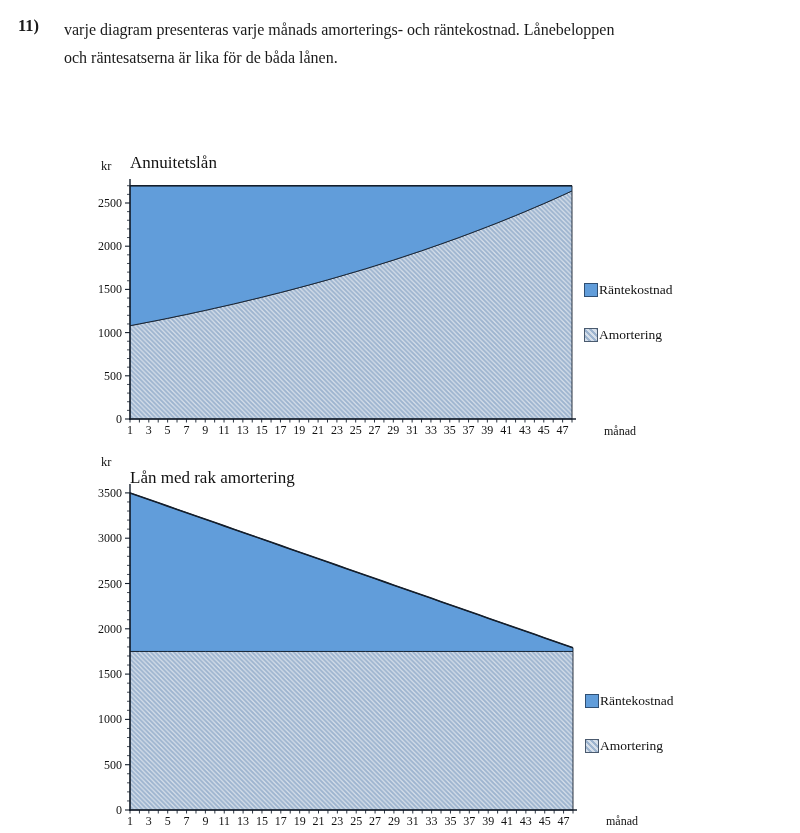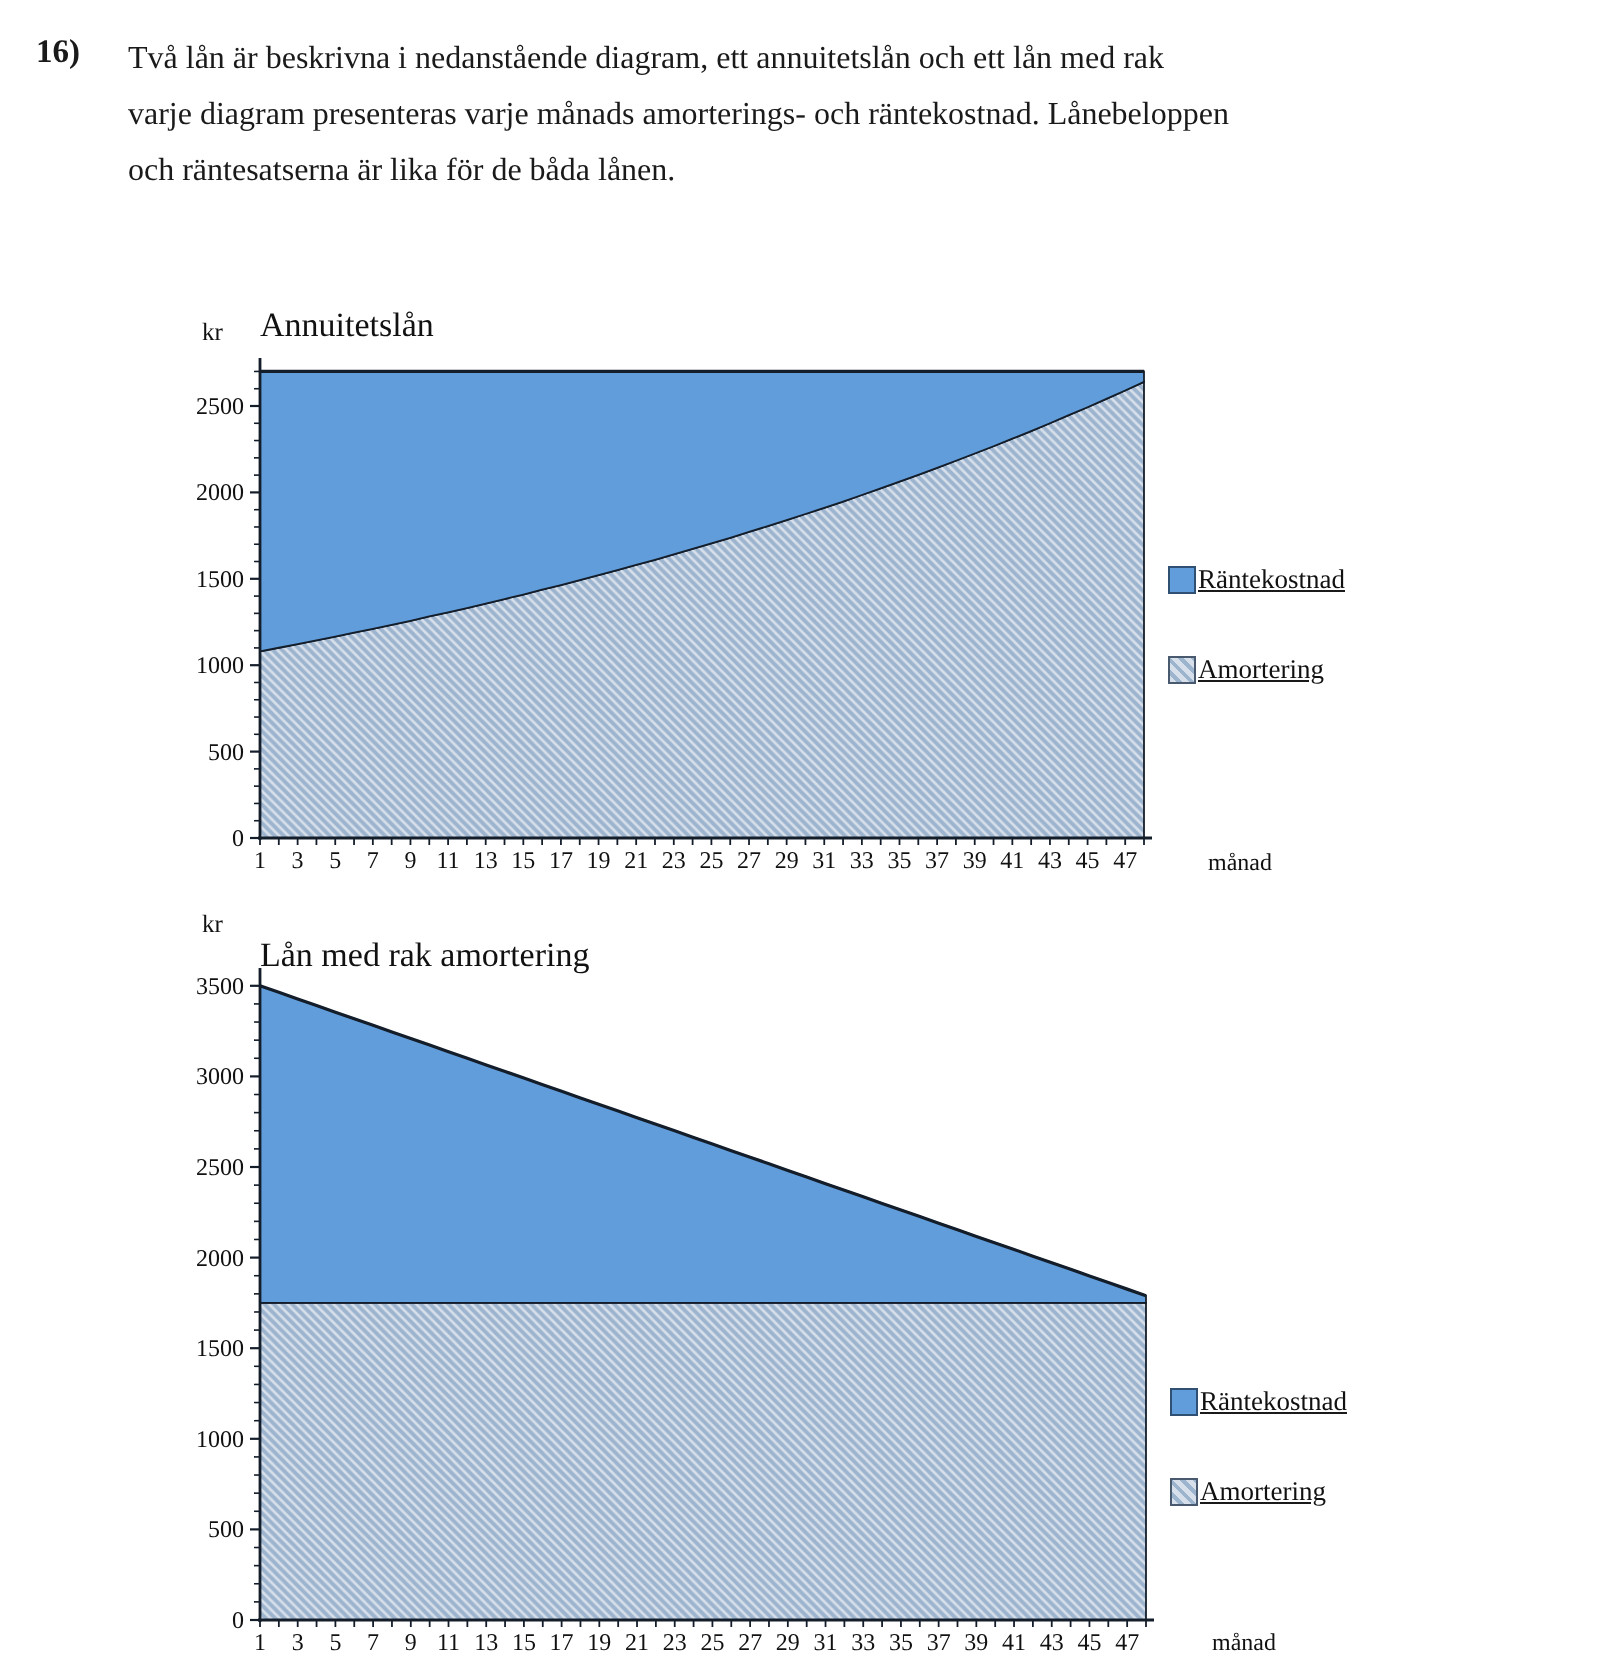--- a/index.html
+++ b/index.html
@@ -9,21 +9,21 @@
   .problem-text{position:absolute;left:64px;top:16px;width:700px;font-size:16px;line-height:28px;}
   .chart-title{position:absolute;left:130px;width:443px;font-size:17px;color:#111;}
   #title-0{top:153px;}
   #title-1{top:468px;}
   .y-unit{position:absolute;font-size:12.5px;color:#111;}
   #yunit-0{left:101px;top:159px;}
   #yunit-1{left:101px;top:455px;}
   .x-unit{position:absolute;font-size:12px;color:#111;margin-left:29px;}
   #xunit-0{left:575px;top:424px;}
   #xunit-1{left:577px;top:814px;}
-  .legend{position:absolute;text-decoration:underline;}
+  .legend{position:absolute;}
   #legend-0{left:584px;top:283px;}
   #legend-1{left:585px;top:694px;}
   .legend-item{display:flex;align-items:center;height:13px;}
   .legend-item + .legend-item{margin-top:32px;}
   .swatch{width:12px;height:12px;flex:0 0 12px;}
   .swatch-solid{background:var(--blue,#619dda);border:1px solid #2f4f73;}
   .swatch-hatch{background:repeating-linear-gradient(45deg,
       var(--hatch-light,#d6dfea) 0 2.4px, var(--hatch-dark,#9db4cf) 2.4px 4.4px);
       border:1px solid #4a5a6e;}
   .legend-label{font-size:13.5px;margin-left:1px;color:#111;}
@@ -273,23 +273,22 @@
         <text x="450.468085106383" y="825" text-anchor="middle" class="tick">35</text>
         <text x="469.3191489361702" y="825" text-anchor="middle" class="tick">37</text>
         <text x="488.17021276595744" y="825" text-anchor="middle" class="tick">39</text>
         <text x="507.02127659574467" y="825" text-anchor="middle" class="tick">41</text>
         <text x="525.8723404255319" y="825" text-anchor="middle" class="tick">43</text>
         <text x="544.7234042553191" y="825" text-anchor="middle" class="tick">45</text>
         <text x="563.5744680851064" y="825" text-anchor="middle" class="tick">47</text>
       </g>
   </svg>
 
-  <span class="problem-number">16)</span>
+  <span class="problem-number">11)</span>
   <div class="problem-text" id="problem-text">
-      <div>Två lån är beskrivna i nedanstående diagram, ett annuitetslån och ett lån med rak</div>
       <div>varje diagram presenteras varje månads amorterings- och räntekostnad. Lånebeloppen</div>
       <div>och räntesatserna är lika för de båda lånen.</div>
     </div>
 
   <div class="chart-title" id="title-0">Annuitetslån</div>
   <div class="chart-title" id="title-1">Lån med rak amortering</div>
 
   <div class="y-unit" id="yunit-0">kr</div>
   <div class="y-unit" id="yunit-1">kr</div>
 

